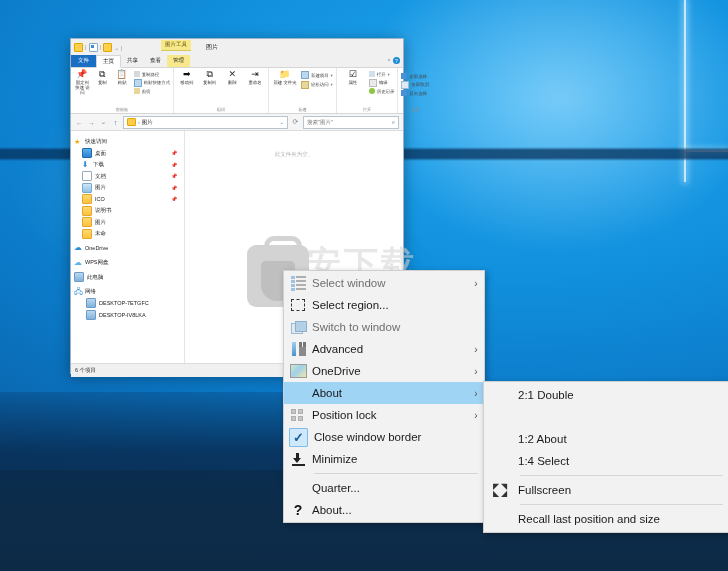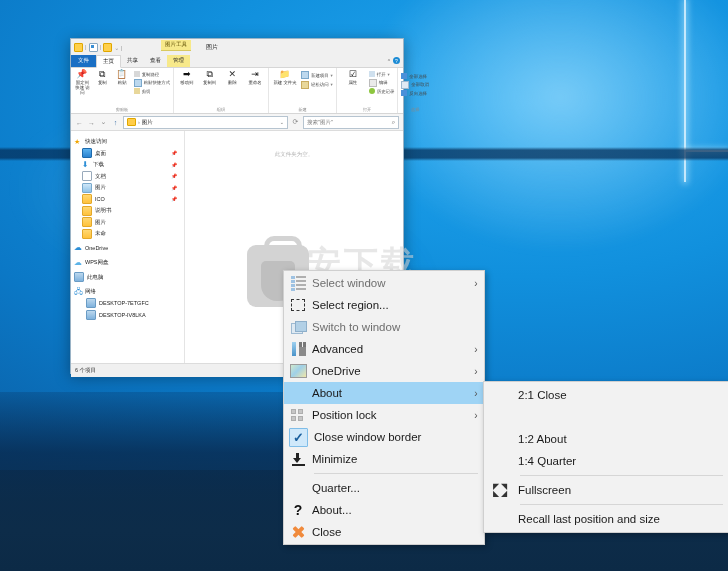--- a/index.html
+++ b/index.html
@@ -561,47 +561,37 @@
   </div>
 
   <div class="mi">
     <span class="iconcell">
       <span class="gl-q">?</span>
     </span>
     <span class="lbl">About...</span>
     <span class="arrow"></span>
   </div>
 
-  <div class="mi">
-    <span class="iconcell">
-      <span class="gl-close">
-          <b></b>
-          <i></i>
-        </span>
-    </span>
-    <span class="lbl">Close</span>
-    <span class="arrow"></span>
-  </div>
 </div>
 
 <div id="submenu">
   <div class="mi">
     <span class="iconcell"></span>
-    <span class="lbl">2:1 Close</span>
+    <span class="lbl">2:1 Double</span>
   </div>
   <div class="mi">
     <span class="iconcell"></span>
   </div>
   <div class="mi">
     <span class="iconcell"></span>
     <span class="lbl">1:2 About</span>
   </div>
   <div class="mi">
     <span class="iconcell"></span>
-    <span class="lbl">1:4 Quarter</span>
+    <span class="lbl">1:4 Select</span>
   </div>
 
   <div class="msep"></div>
 
   <div class="mi">
     <span class="iconcell">
       <span class="gl-fs">
         <span style="left:0;top:0;">◤</span>
         <span style="left:8px;top:0;">◥</span>
         <span style="left:0;top:7px;">◣</span>

